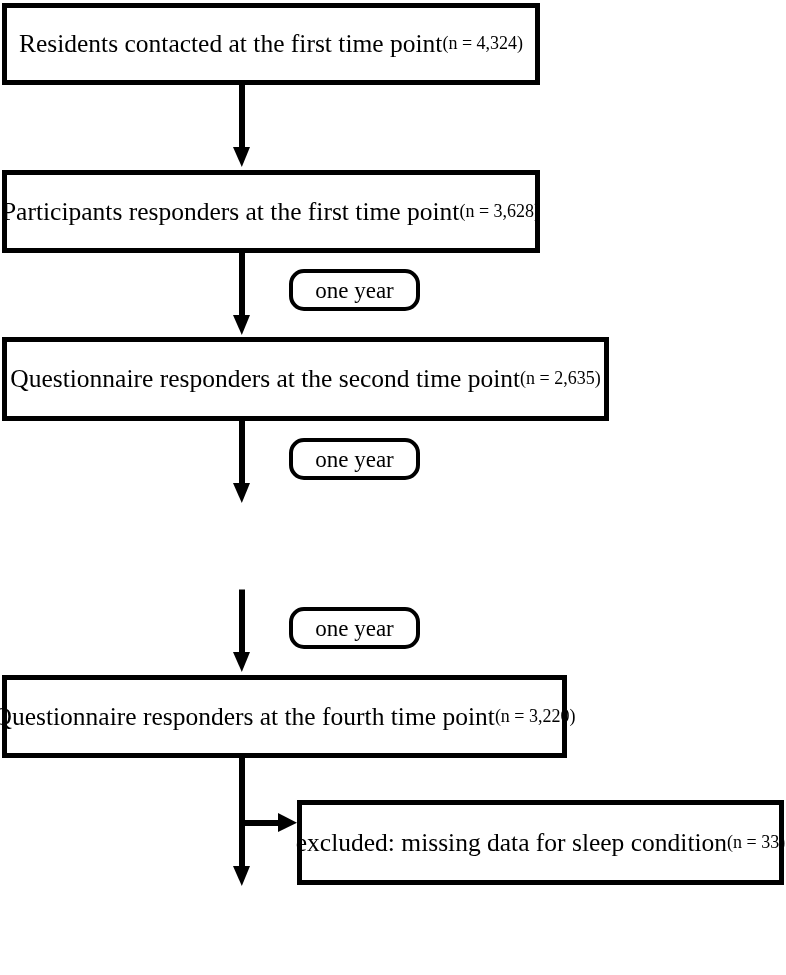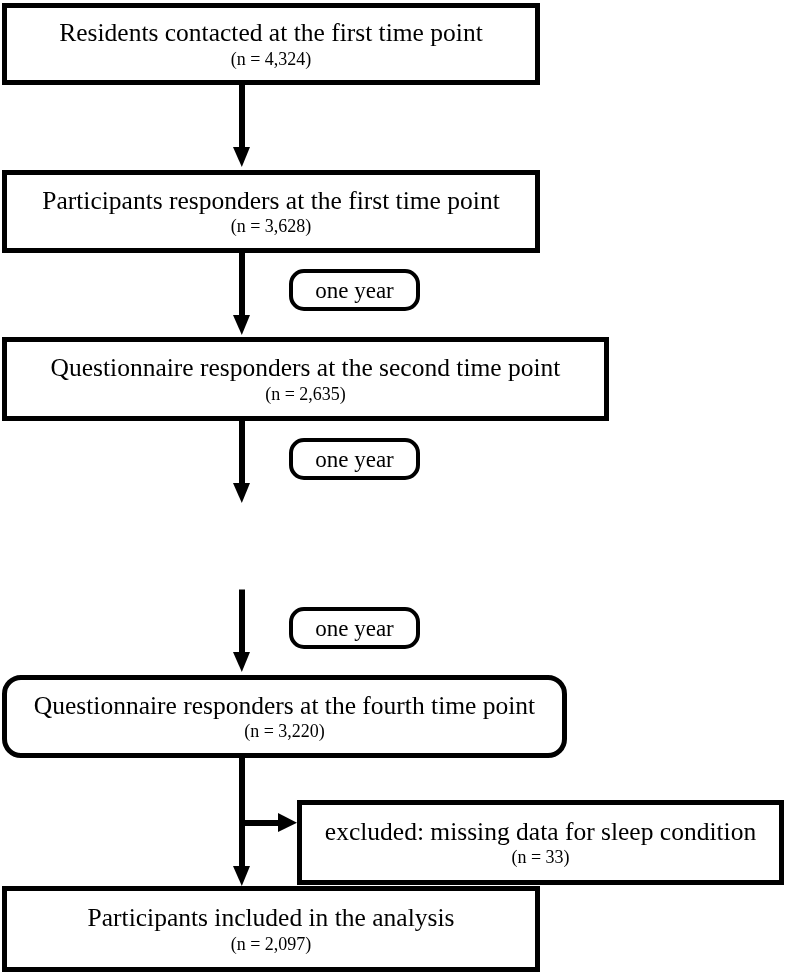--- a/index.html
+++ b/index.html
@@ -19,21 +19,21 @@
     background: #ffffff;
     overflow: hidden;
   }
   
   .node {
     position: absolute;
     box-sizing: border-box;
     background: #ffffff;
     border: 5px solid #000000;
     display: flex;
-    flex-direction: column;
+    flex-direction: row;
     align-items: center;
     justify-content: center;
     text-align: center;
     line-height: 1.22;
   }
   .node .line1,
   .node .line2 {
     display: block;
     white-space: nowrap;
   }
@@ -109,34 +109,30 @@
     <span class="line1">Participants responders at the first time point</span>
     <span class="line2">(n = 3,628)</span>
   </div>
 
   <div class="node box-main" style="left:2px; top:337px; width:607px; height:84px;">
     <span class="line1">Questionnaire responders at the second time point</span>
     <span class="line2">(n = 2,635)</span>
   </div>
 
 
-  <div class="node box-main" style="left:2px; top:675px; width:565px; height:83px;border-radius:19px;">
+  <div class="node box-main" style="left:2px; top:675px; width:565px; height:83px;">
     <span class="line1">Questionnaire responders at the fourth time point</span>
     <span class="line2">(n = 3,220)</span>
   </div>
 
   <div class="node box-main" style="left:297px; top:783px; width:487px; height:85px;margin-top:17px;">
     <span class="line1">excluded: missing data for sleep condition</span>
     <span class="line2">(n = 33)</span>
   </div>
 
-  <div class="node box-main" style="left:2px; top:886px; width:538px; height:86px;">
-    <span class="line1">Participants included in the analysis</span>
-    <span class="line2">(n = 2,097)</span>
-  </div>
 
   <div class="node box-label" style="left:289px; top:269px; width:131px; height:42px;">
     <span class="line1">one year</span>
   </div>
 
   <div class="node box-label" style="left:289px; top:438px; width:131px; height:42px;">
     <span class="line1">one year</span>
   </div>
 
   <div class="node box-label" style="left:289px; top:607px; width:131px; height:42px;">

